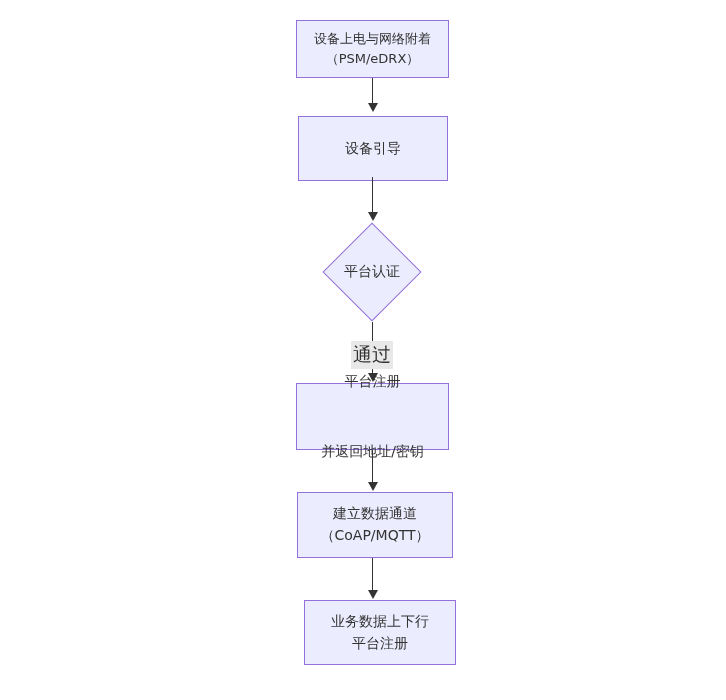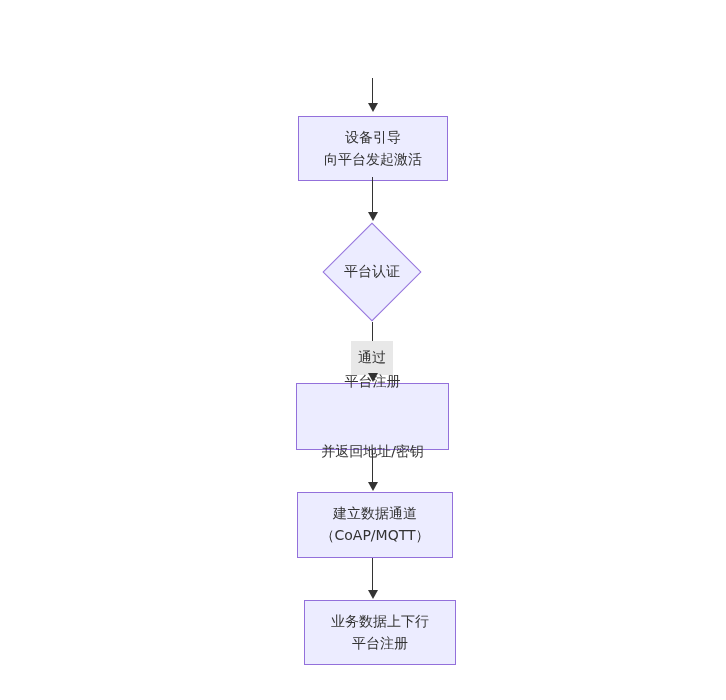--- a/index.html
+++ b/index.html
@@ -70,38 +70,41 @@
     border-top: 9px solid var(--edge);
   }
   .h1 { top: 103px; }
   .h2 { top: 212px; }
   .h3 { top: 373px; }
   .h4 { top: 482px; }
   .h5 { top: 590px; }
 
   .edge-label {
     position: absolute; left: 351px; top: 341px;
-    min-width: 42px; padding: 8px 2px;
+    min-width: 42px; padding: 1px 2px;
     background: var(--edge-label-bg);
-    font-size: 14px; text-align: center;
+    font-size: 19px; text-align: center;
     box-sizing: border-box;
   }
 </style>
 </head>
 <body>
 
 <div class="canvas">
 
+  <div class="node n1">
+    <div>设备上电与网络附着</div>
+    <div>（PSM/eDRX）</div>
+  </div>
 
   <div class="edge-line e1"></div>
   <div class="arrowhead h1"></div>
 
   <div class="node n2">
     <div>设备引导</div>
-    <div>向平台发起激活</div>
   </div>
 
   <div class="edge-line e2"></div>
   <div class="arrowhead h2"></div>
 
   <div class="diamond-wrap">
     <div class="diamond-shape"></div>
     <div class="diamond-label">平台认证</div>
   </div>
 

